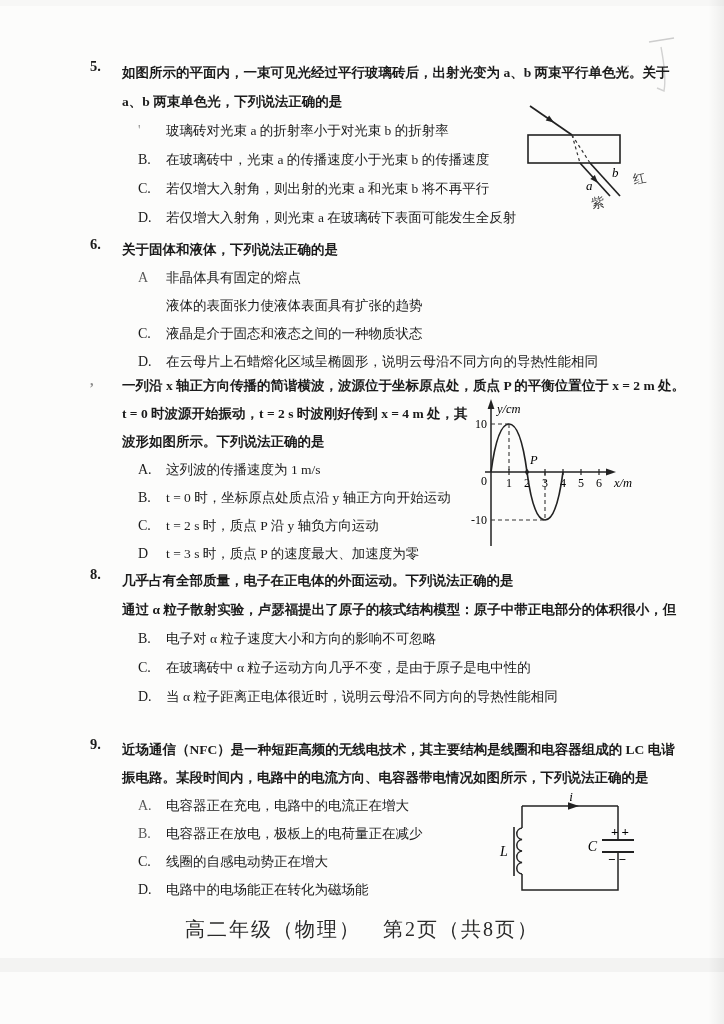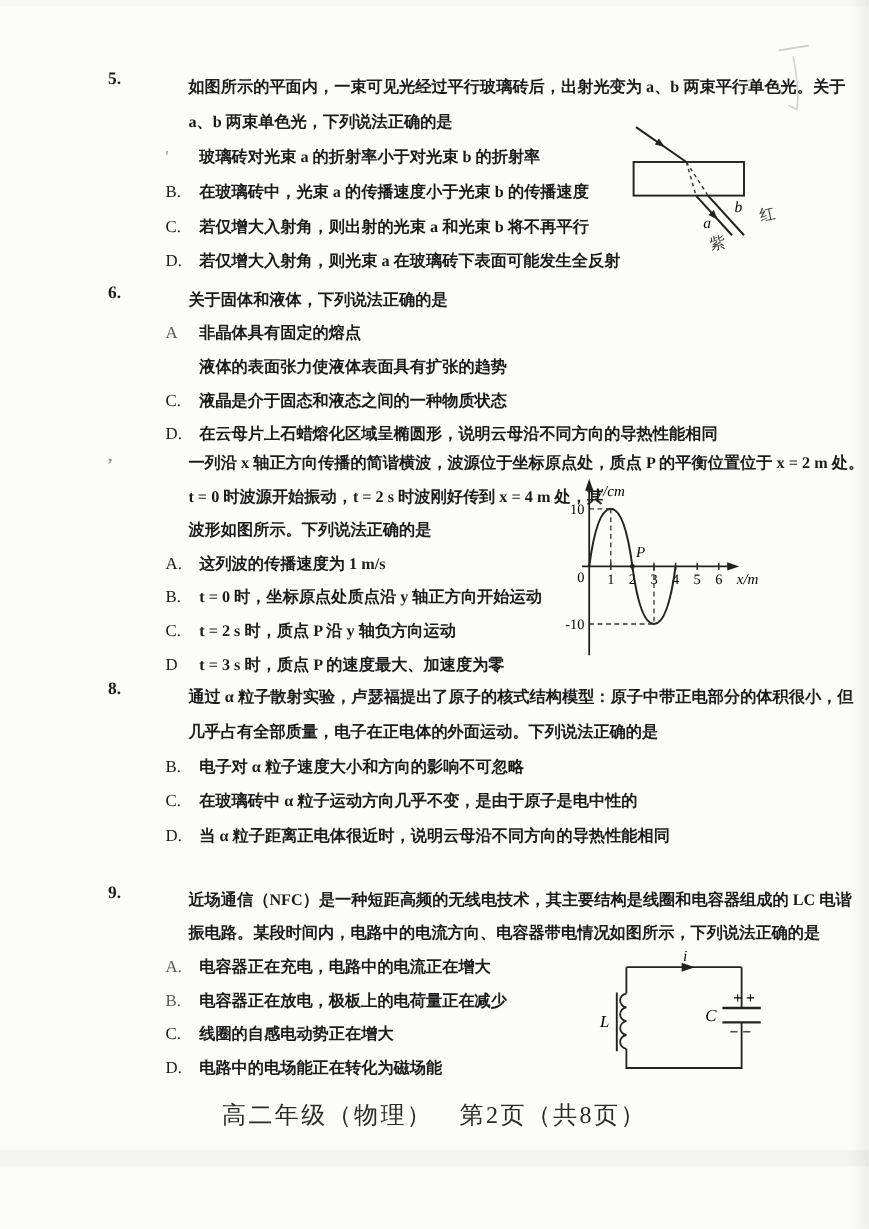--- a/index.html
+++ b/index.html
@@ -5,26 +5,26 @@
   * { margin:0; padding:0; box-sizing:border-box; }
   body { width:724px; height:1024px; background:#e8e8e8; font-family:"Liberation Serif", serif; }
   .page { position:relative; width:724px; height:1024px; background:#fcfcfb; color:#1b1b1b; overflow:hidden; }
   .edge-right { position:absolute; right:0; top:0; width:16px; height:100%;
     background:linear-gradient(to right, rgba(0,0,0,0), rgba(0,0,0,0.055)); }
   .band-bottom { position:absolute; left:0; top:958px; width:100%; height:14px; background:rgba(0,0,0,0.035); }
   .band-top { position:absolute; left:0; top:0; width:100%; height:6px; background:rgba(0,0,0,0.02); }
 
   .question { position:absolute; left:122px; width:566px; font-size:13.5px; font-weight:600; }
   .qnum { position:absolute; left:-32px; top:0; font-weight:700; font-size:14.5px; }
-  .line { height:29px; line-height:29px; white-space:nowrap;margin-left:35px; }
+  .line { height:29px; line-height:29px; white-space:nowrap; }
   .q6 .line, .q7 .line, .q9 .line { height:28px; line-height:28px; }
   .option { height:29px; line-height:29px; padding-left:16px; white-space:nowrap; }
   .q6 .option, .q7 .option, .q9 .option { height:28px; line-height:28px; }
   .olabel { display:inline-block; width:28px; font-weight:400; font-size:14px; }
-  .otext { font-weight:700; }
+  .otext { font-weight:400; }
   .faint { color:#8d8d8d; }
   .faint-dark { color:#5a5a5a; }
 
   .fig { position:absolute; }
   .fig text { font-family:"Liberation Serif", serif; }
   .hand { fill:#3a3a3a; font-size:13px; }
 
   .footer { position:absolute; top:916px; left:0; width:724px; text-align:center;
     font-size:20px; letter-spacing:2px; color:#2a2a2a; }
 </style>
@@ -141,22 +141,22 @@
       <line x1="46" y1="28" x2="46" y2="76"></line>
       <line x1="82" y1="76" x2="82" y2="124"></line>
       <line x1="28" y1="124" x2="82" y2="124"></line>
     </g>
     <circle cx="64" cy="76" r="2" fill="#222"></circle>
     <text x="67" y="68" font-size="12.5" font-style="italic">P</text>
   </svg>
 
   <section class="question q8" style="top:566px;">
     <span class="qnum">8.</span>
+    <div class="line">几乎占有全部质量，电子在正电体的外面运动。下列说法正确的是</div>
     <div class="line">通过 α 粒子散射实验，卢瑟福提出了原子的核式结构模型：原子中带正电部分的体积很小，但</div>
-    <div class="line">几乎占有全部质量，电子在正电体的外面运动。下列说法正确的是</div>
     <div class="option">
       <span class="olabel">B.</span><span class="otext">电子对 α 粒子速度大小和方向的影响不可忽略</span>
     </div>
     <div class="option">
       <span class="olabel">C.</span><span class="otext">在玻璃砖中 α 粒子运动方向几乎不变，是由于原子是电中性的</span>
     </div>
     <div class="option">
       <span class="olabel">D.</span><span class="otext">当 α 粒子距离正电体很近时，说明云母沿不同方向的导热性能相同</span>
     </div>
   </section>

